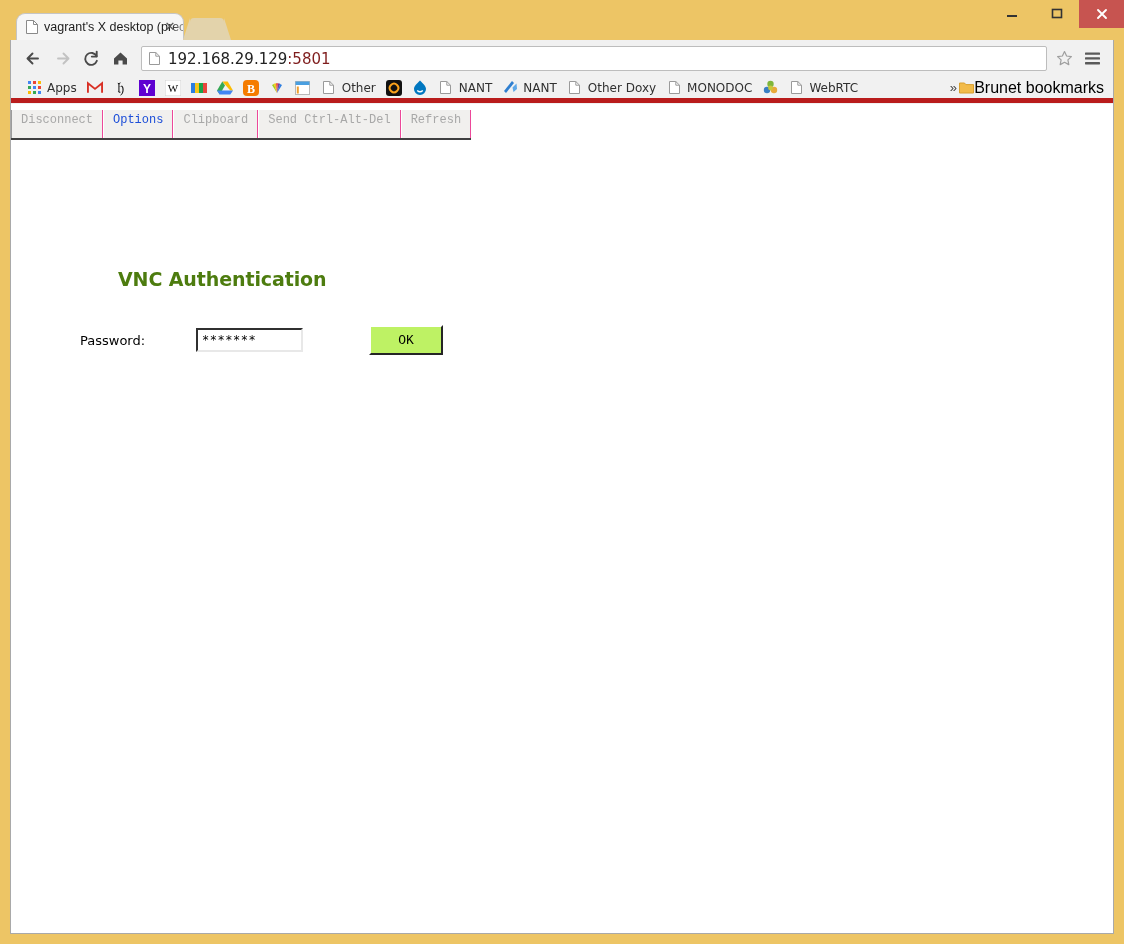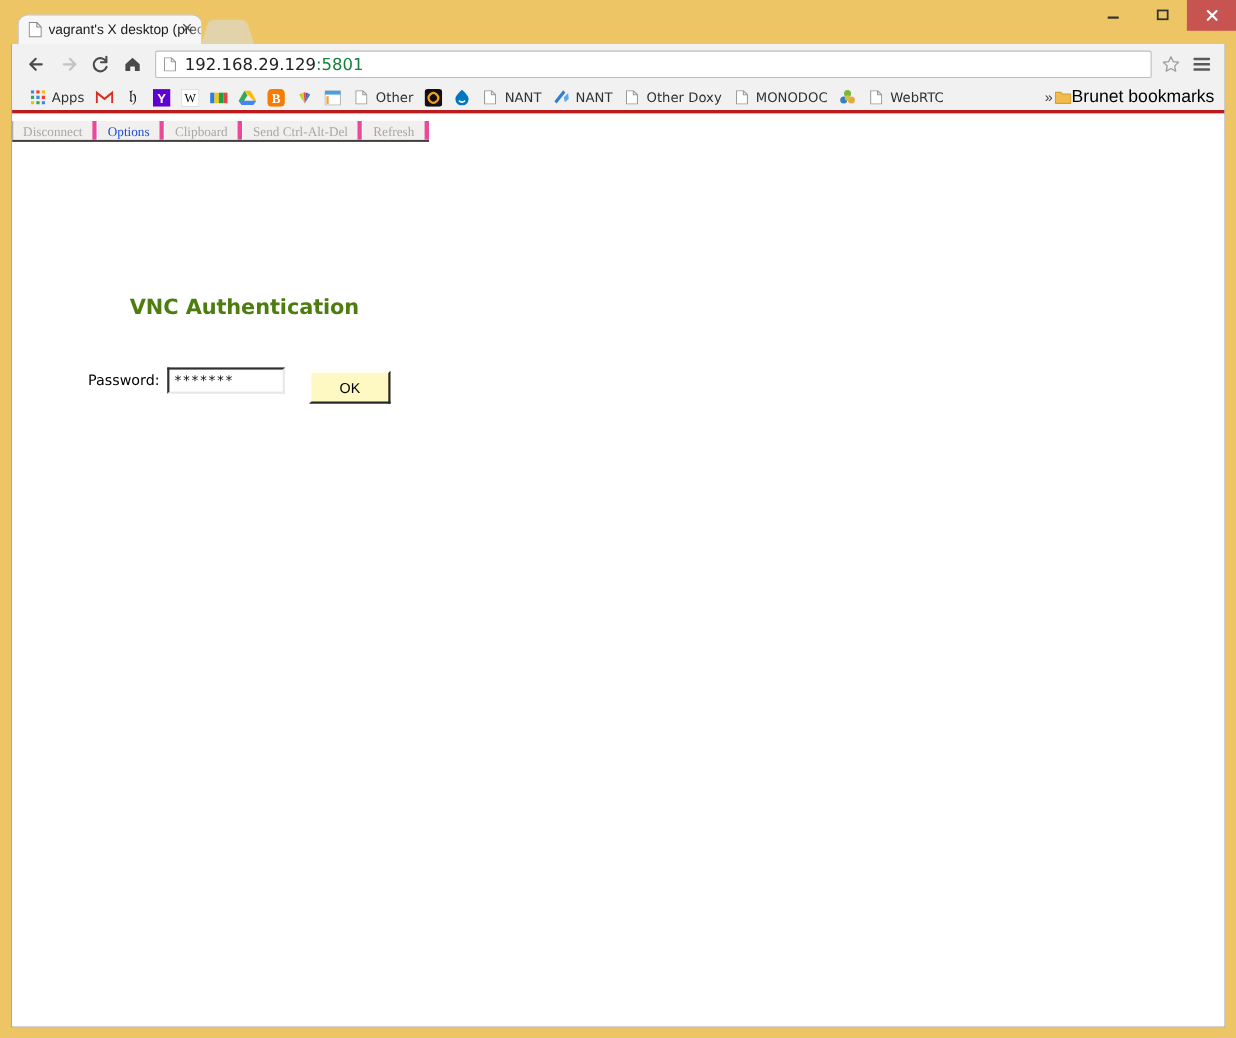--- a/index.html
+++ b/index.html
@@ -164,39 +164,39 @@
     width: 11px; height: 13px;
     flex: none;
     margin-right: 8px;
   }
   #omnibox .url-text {
     font-size: 15px;
     color: #222;
     font-family: "DejaVu Sans", sans-serif;
     white-space: nowrap;
   }
-  #omnibox .url-text .url-port { color: #15803d; }
+  #omnibox .url-text .url-port { color: #7f1d1d; }
   #star-btn {
     width: 26px; height: 26px;
     display: flex; align-items: center; justify-content: center;
     flex: none;
     margin-right: 2px;
   }
   #menu-btn {
     width: 26px; height: 29px;
     display: flex; align-items: center; justify-content: center;
     flex: none;
   }
 
   
   #bookmarks-bar {
     position: relative;
     height: 26px;
     background: #f1f1f1;
-    border-bottom: 3px solid #b91c1c;
+    border-bottom: 5px solid #b91c1c;
     display: flex;
     align-items: center;
     padding-left: 10px;
     box-sizing: border-box;
     overflow: hidden;
   }
   .bm {
     display: flex;
     align-items: center;
     height: 21px;
@@ -245,25 +245,25 @@
   
   #vnc-toolbar {
     position: absolute;
     left: 0px;
     top: 6px;
     display: flex;
     border-bottom: 2px solid #404040;
     background: #f1f0ee;
   }
   .vnc-btn {
-    font-family: Liberation Serif, serif;
+    font-family: Liberation Mono, monospace;
     font-size: 12px;
-    padding: 3px 9px 0 9px;
+    padding: 3px 9px 11px 9px;
     background: #f1f0ee;
-    border-right: 4px solid #ec4899;
+    border-right: 1px solid #ec4899;
     border-left: 1px solid #ffffff;
     line-height: 14px;
     white-space: nowrap;
   }
   .vnc-btn:first-child { border-left: 1px solid #9b9b9b; }
   .vnc-btn.disabled { color: #a8a8a8; }
   .vnc-btn.enabled { color: #1d4ed8; }
 
   #vnc-title {
     position: absolute;
@@ -275,20 +275,21 @@
     color: #4d7c0f;
     letter-spacing: -0.1px;
   }
 
   #vnc-form {
     position: absolute;
     left: 69px;
     top: 221px;
     display: flex;
     align-items: center;
+    gap: 44px;
   }
   #pwd-label {
     font-family: "DejaVu Sans", sans-serif;
     font-size: 13px;
     color: #000;
     margin-right: 7px;
   }
   #pwd-field {
     width: 95px;
     height: 20px;
@@ -307,33 +308,32 @@
     font-family: "DejaVu Sans Mono", monospace;
     font-size: 12px;
     color: #000;
     letter-spacing: 0.5px;
     line-height: 10px;
   }
   #ok-btn {
     margin-left: 22px;
     width: 70px;
     height: 26px;
-    background: #fef9c3;
+    background: #bef264;
     border: 2px outset #e8e8e8;
     border-top-color: #ffffff;
     border-left-color: #ffffff;
     border-right-color: #7a7a7a;
     border-bottom-color: #7a7a7a;
     display: flex;
     align-items: center;
     justify-content: center;
-    font-family: Liberation Sans, sans-serif;
+    font-family: Liberation Mono, monospace;
     font-size: 13px;
     color: #000;
-    margin-top: 12px;
   }
 
   svg { display: block; }
 </style>
 </head>
 <body>
 
 <div id="window-frame">
 
   <div id="tab-strip">

